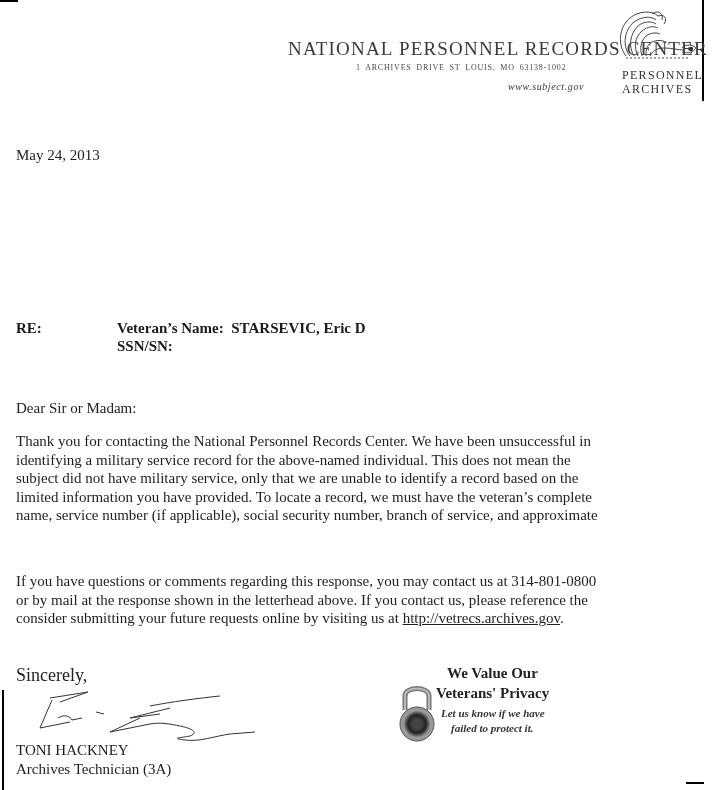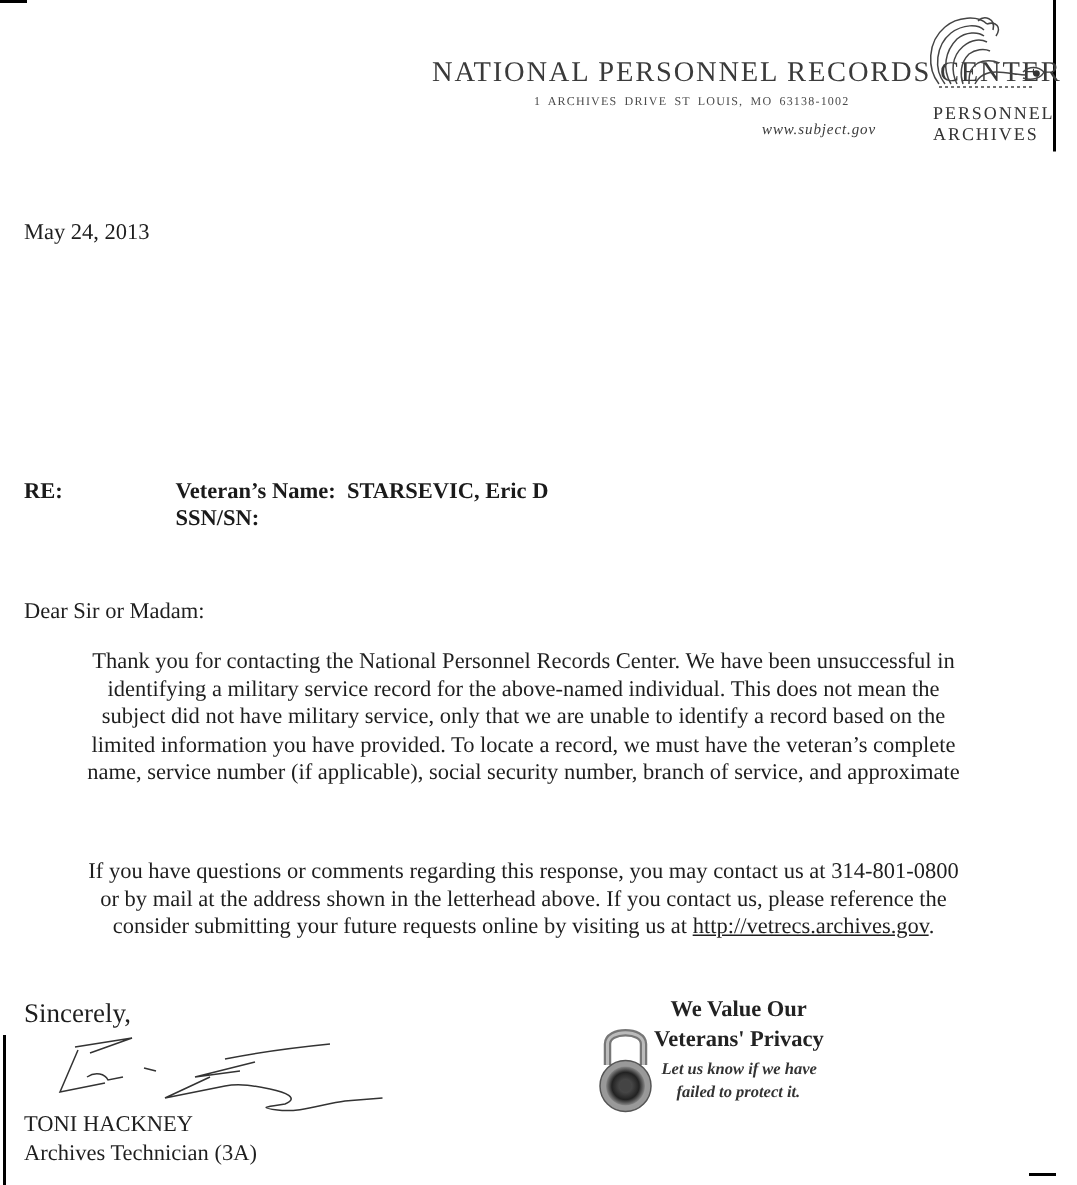--- a/index.html
+++ b/index.html
@@ -110,25 +110,24 @@
 
     .salutation {
       position: absolute;
       left: 16px;
       top: 400px;
       font-size: 15px;
     }
 
     .para {
       position: absolute;
-      left: 4px;
+      left: 16px;
       width: 690px;
       font-size: 15px;
       line-height: 18.5px;
-      text-align: center;
     }
     .para1 { top: 432px; }
     .para2 { top: 572px; }
     .para .line { display: block; white-space: nowrap; }
     .para a {
       color: #1e1e1e;
       text-decoration: underline;
     }
 
     .closing {
@@ -265,21 +264,21 @@
 <div class="para para1">
   <span class="line">Thank you for contacting the National Personnel Records Center.  We have been unsuccessful in</span>
   <span class="line">identifying a military service record for the above-named individual.  This does not mean the</span>
   <span class="line">subject did not have military service, only that we are unable to identify a record based on the</span>
   <span class="line">limited information you have provided.  To locate a record, we must have the veteran’s complete</span>
   <span class="line">name, service number (if applicable), social security number, branch of service, and approximate</span>
 </div>
 
 <div class="para para2">
   <span class="line">If you have questions or comments regarding this response, you may contact us at 314-801-0800</span>
-  <span class="line">or by mail at the address shown in the letterhead above.  If you contact us, please reference the</span>
+  <span class="line">or by mail at the response shown in the letterhead above.  If you contact us, please reference the</span>
   <span class="line"><span>consider submitting your future requests online by visiting us at </span><a>http://vetrecs.archives.gov</a><span>.</span></span>
 </div>
 
 <div class="closing">Sincerely,</div>
 
 <svg class="signature" width="230" height="60" viewBox="0 0 230 60">
   <g fill="none" stroke="#333" stroke-width="1">
     <path d="M20 10 L58 4 L30 14"></path>
     <path d="M22 12 L10 40 L40 34"></path>
     <path d="M28 30 C34 26, 40 28, 42 32 L52 30"></path>

